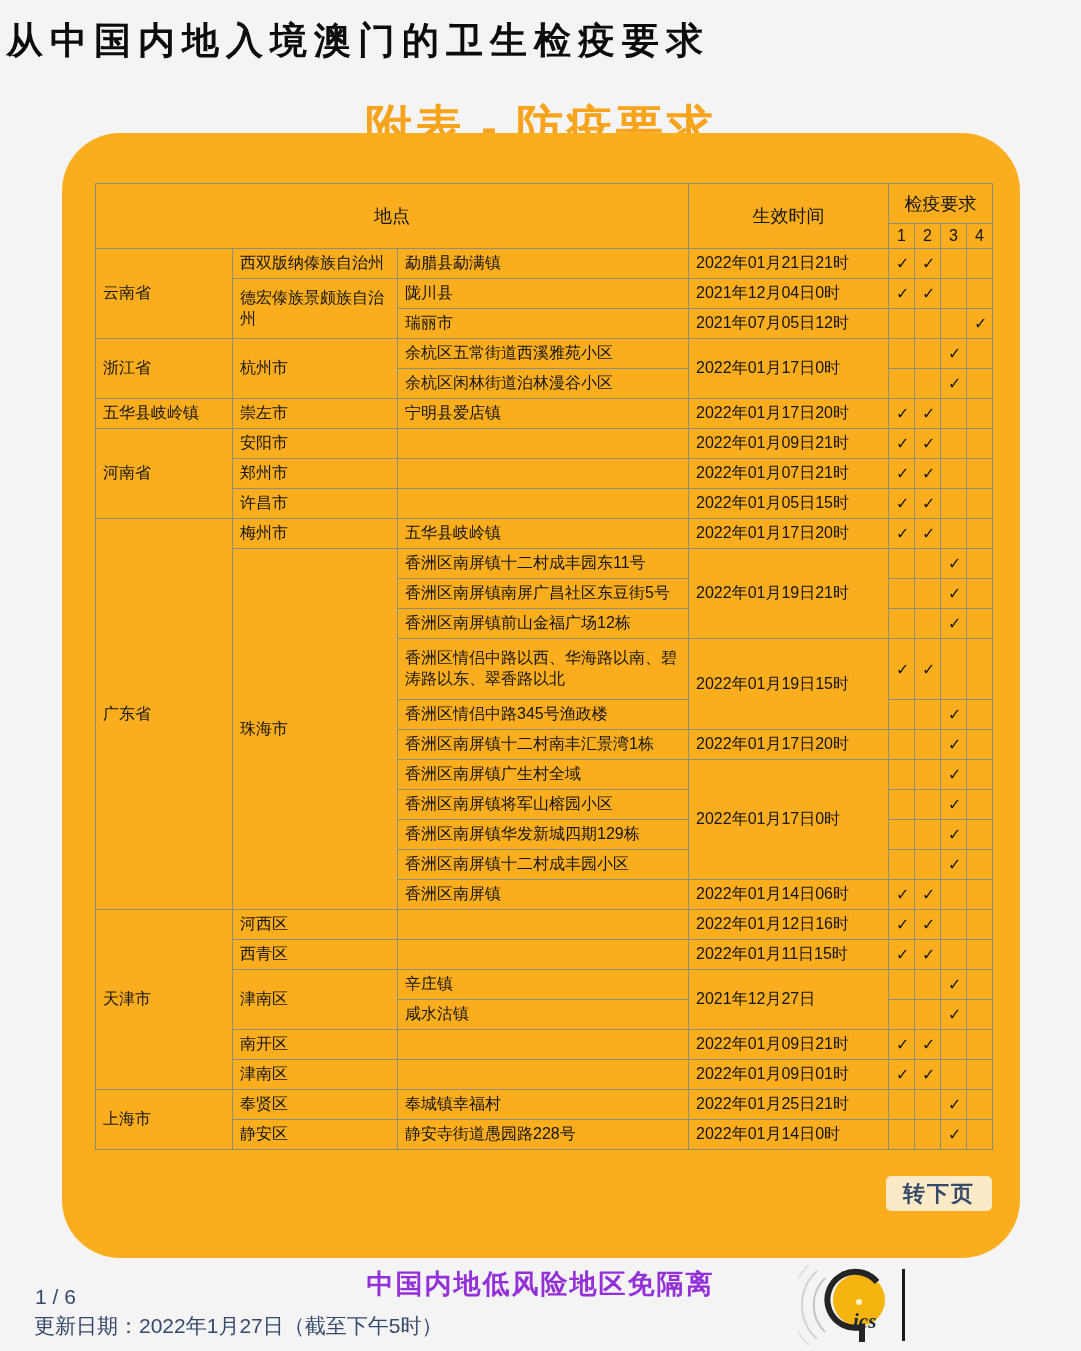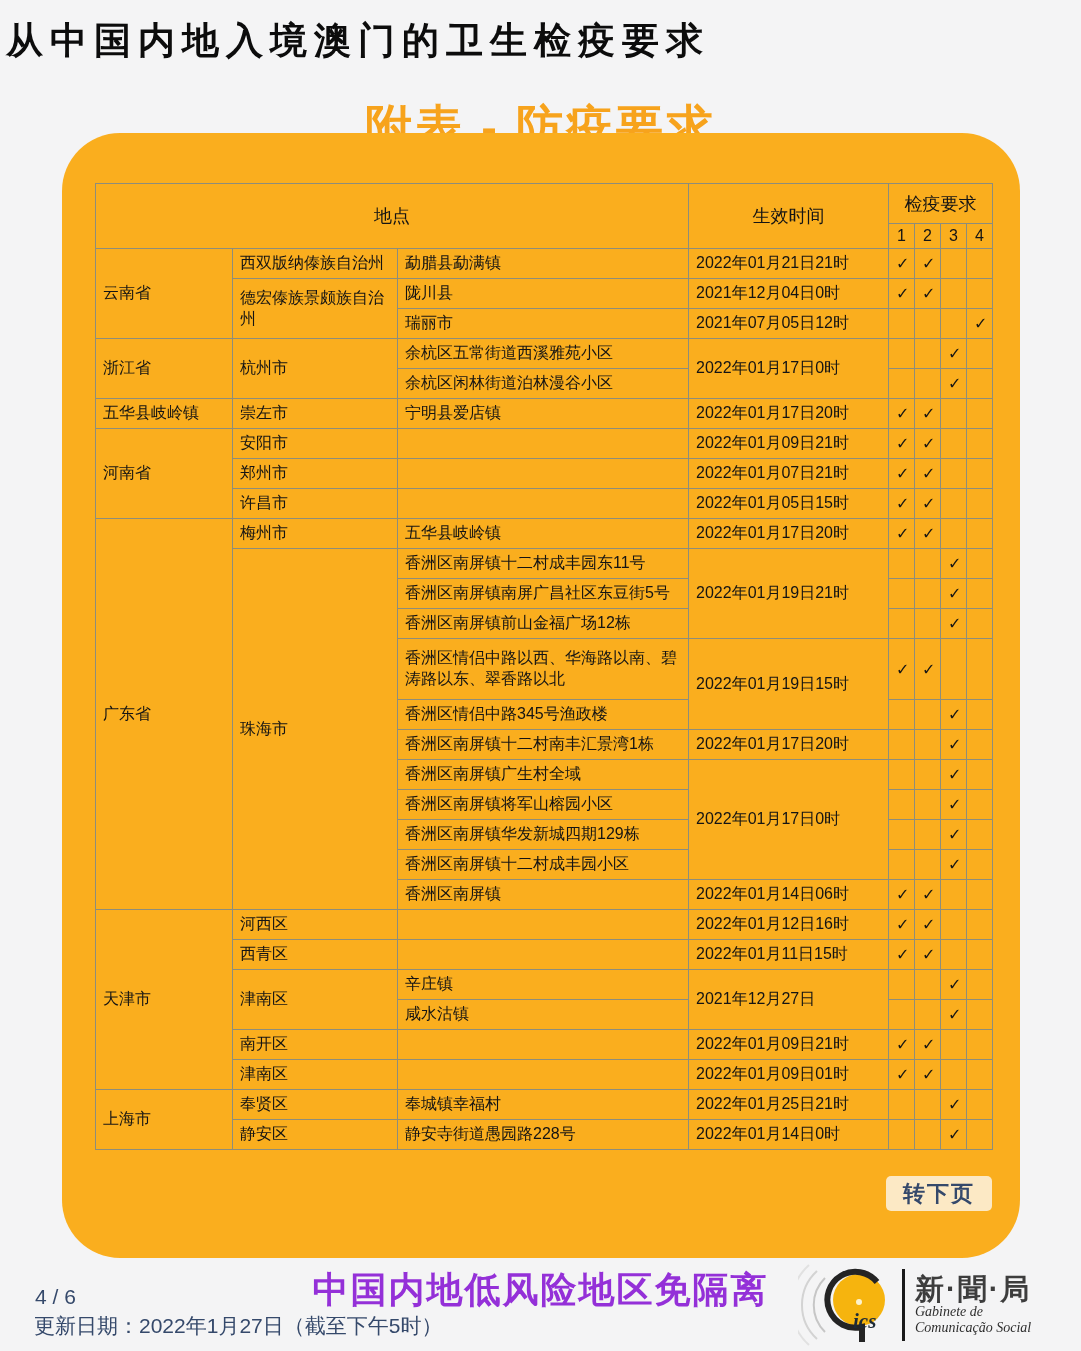--- a/index.html
+++ b/index.html
@@ -45,21 +45,21 @@
   .cell-check{text-align:center;padding:2px 1px;font-weight:bold;font-size:16px;}
   .next-page-button{
     position:absolute;right:28px;top:1043px;width:106px;height:35px;
     background:var(--button-bg);border-radius:5px;border:none;
     display:flex;align-items:center;justify-content:center;
     font-size:22px;font-weight:bold;color:var(--navy);letter-spacing:2px;
     font-family:inherit;cursor:pointer;
   }
   .footer-note{
     position:absolute;top:1266px;left:0;width:100%;text-align:center;
-    font-size:36px;font-weight:bold;letter-spacing:2px;color:var(--purple);
+    font-size:27px;font-weight:bold;letter-spacing:2px;color:var(--purple);
   }
   .page-indicator{
     position:absolute;left:35px;top:1285px;font-size:21px;color:var(--navy);
   }
   .update-date{
     position:absolute;left:34px;top:1312px;font-size:21px;color:var(--navy);
   }
   .gcs-logo{
     position:absolute;left:798px;top:1262px;display:flex;align-items:center;
   }
@@ -352,32 +352,27 @@
           <td class="cell-check"></td>
           <td class="cell-check">✓</td>
           <td class="cell-check"></td>
         </tr>
       </tbody>
   </table>
   <button class="next-page-button">转下页</button>
 </div>
 
 <div class="footer-note">中国内地低风险地区免隔离</div>
-<div class="page-indicator">4 / 6</div>
+<div class="page-indicator">1 / 6</div>
 <div class="update-date">更新日期：2022年1月27日（截至下午5时）</div>
 
 <div class="gcs-logo">
   <svg width="100" height="86" viewBox="0 0 100 86">
     <path d="M27 16 A38 38 0 0 0 27 70" stroke="#c6c6c6" fill="none" stroke-width="2"></path>
     <path d="M19 9 A46 46 0 0 0 19 77" stroke="#d3d3d3" fill="none" stroke-width="2"></path>
     <path d="M11 3 A54 54 0 0 0 11 83" stroke="#e1e1e1" fill="none" stroke-width="2"></path>
     <circle cx="61" cy="38" r="26" fill="#f6b40e"></circle>
     <path d="M79 20 A28 28 0 1 0 64 65 L64 80" stroke="#242424" stroke-width="6" fill="none"></path>
     <circle cx="61" cy="40" r="3" fill="#fdf3cd"></circle>
     <text x="55" y="66" font-size="21" font-style="italic" font-weight="bold" fill="#1d2a36" font-family="Liberation Serif, DejaVu Serif, serif">ics</text>
   </svg>
   <div class="divider"></div>
-  <div>
-    <div class="cn">新·聞·局</div>
-    <div class="pt">Gabinete de</div>
-    <div class="pt">Comunicação Social</div>
-  </div>
 </div>
 
 </body></html>

